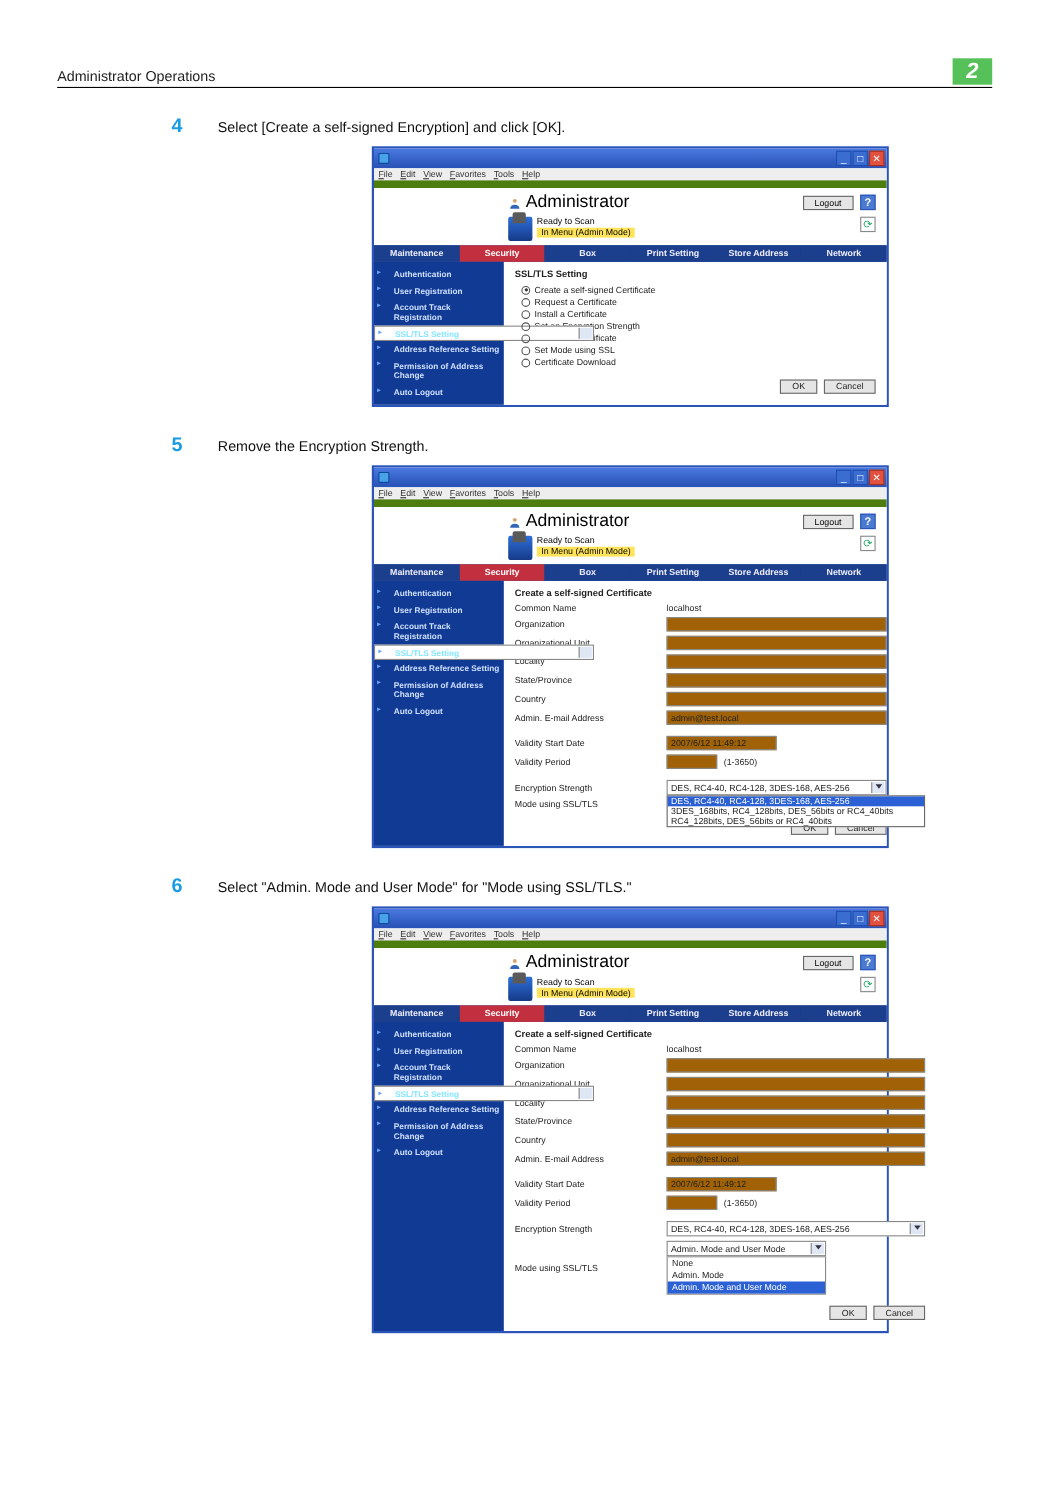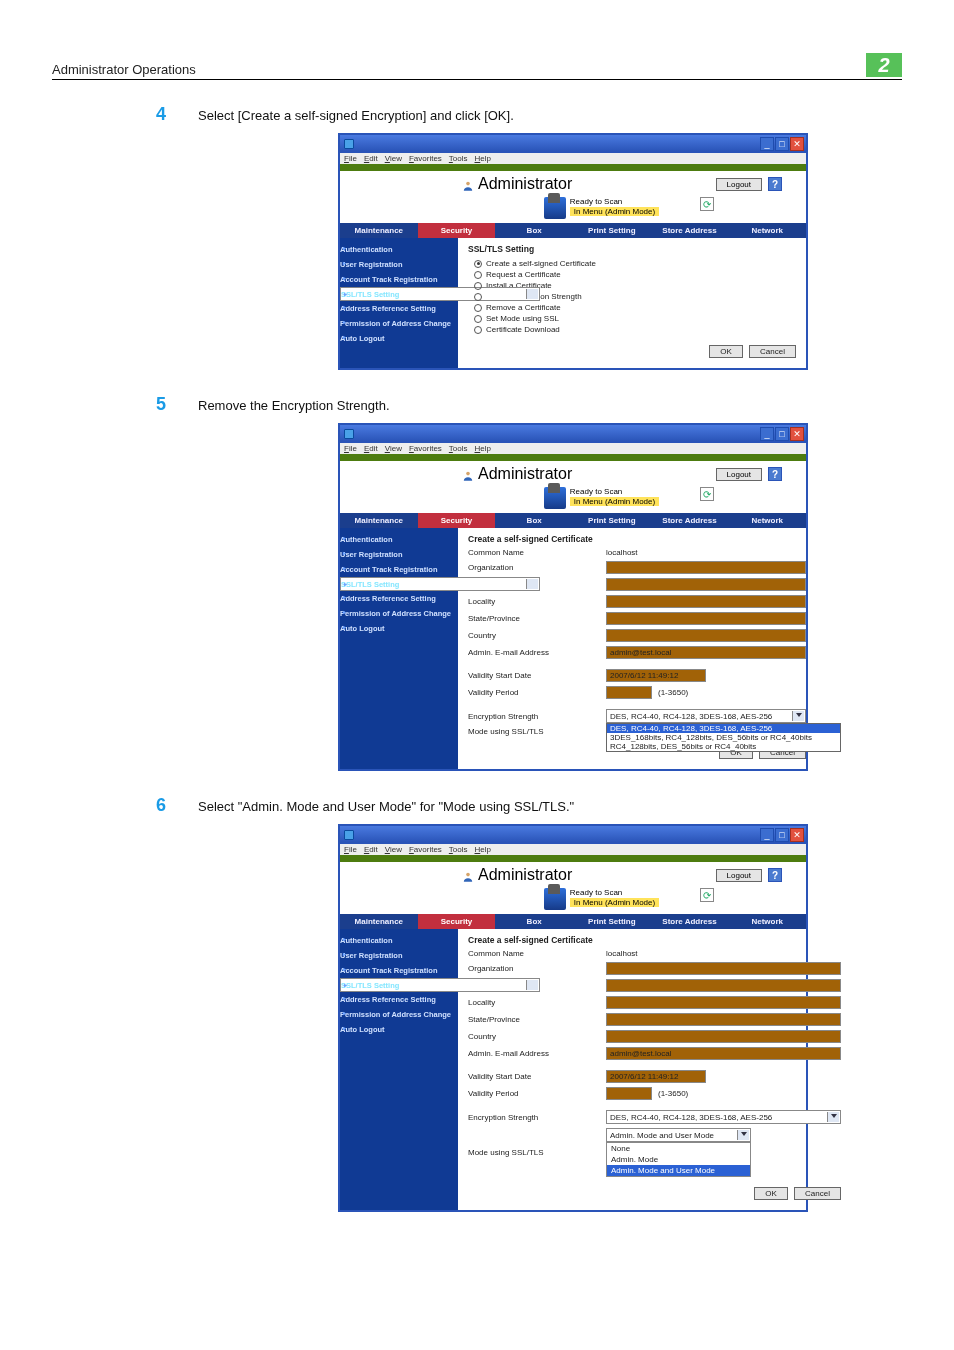--- a/index.html
+++ b/index.html
@@ -83,21 +83,21 @@
     font-size: 8px;
     color: #333;
   }
   .menubar span { }
   .menubar .u { text-decoration: underline; }
   .app-body { background: #fff; }
   .app-top-row {
     display: flex;
     align-items: center;
     justify-content: space-between;
-    padding: 4px 24px 2px 122px;
+    padding: 4px 10px 2px 122px;
   }
   .admin-id { display: flex; align-items: center; gap: 4px; }
   .admin-icon { width: 12px; height: 12px; }
   .logout-area { display: flex; align-items: center; gap: 6px; }
   .btn3d {
     border: 1px solid #666;
     background: #e5e5e5;
     font-size: 8px;
     padding: 1px 10px;
     display: inline-block;
@@ -107,21 +107,21 @@
     background: #4b7bd0;
     color: #fff;
     font-size: 10px;
     font-weight: bold;
     display: flex; align-items: center; justify-content: center;
     border: 1px solid #2a54b8;
   }
   .status-area {
     display: flex;
     align-items: flex-start;
-    justify-content: center;
+    justify-content: space-between;
     padding: 2px 10px 4px 122px;
     gap: 41px;
   }
   .machine-box { display: flex; gap: 4px; }
   .machine-icon { width: 22px; height: 22px; background: linear-gradient(#2e6fda, #163a88); border-radius: 2px; position: relative; }
   .machine-icon::before { content: ""; position: absolute; top: -4px; left: 4px; width: 12px; height: 10px; background: #5a5a5a; border-radius: 2px 2px 0 0; }
   .machine-text { font-size: 8px; }
   .machine-text .mode { background: #ffe35a; padding: 0 4px; display: inline-block; margin-top: 1px; }
   .reload-icon { width: 14px; height: 14px; border: 1px solid #888; background: #fff; display: flex; align-items: center; justify-content: center; font-size: 10px; color: #2a6; }
   .tabs-row {
@@ -146,21 +146,21 @@
   .side-nav {
     width: 118px;
     background: #103a94;
     padding: 4px 0;
     flex-shrink: 0;
   }
   .side-nav .nav-item {
     font-size: 7.5px;
     font-weight: bold;
     color: #cfe0ff;
-    padding: 3px 4px 3px 0;
+    padding: 3px 4px 3px 18px;
     position: relative;
     line-height: 1.2;
   }
   .side-nav .nav-item::before {
     content: "▸";
     position: absolute;
     left: 3px;
     top: 3px;
     font-size: 6px;
     color: #6ea3ff;

